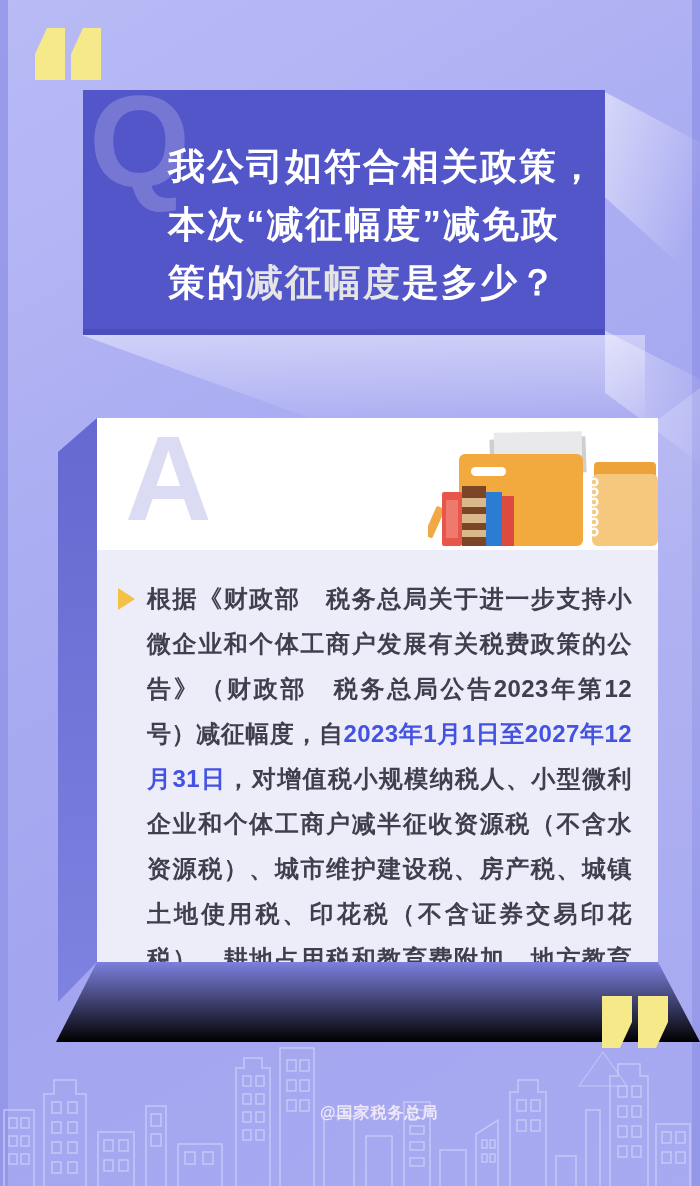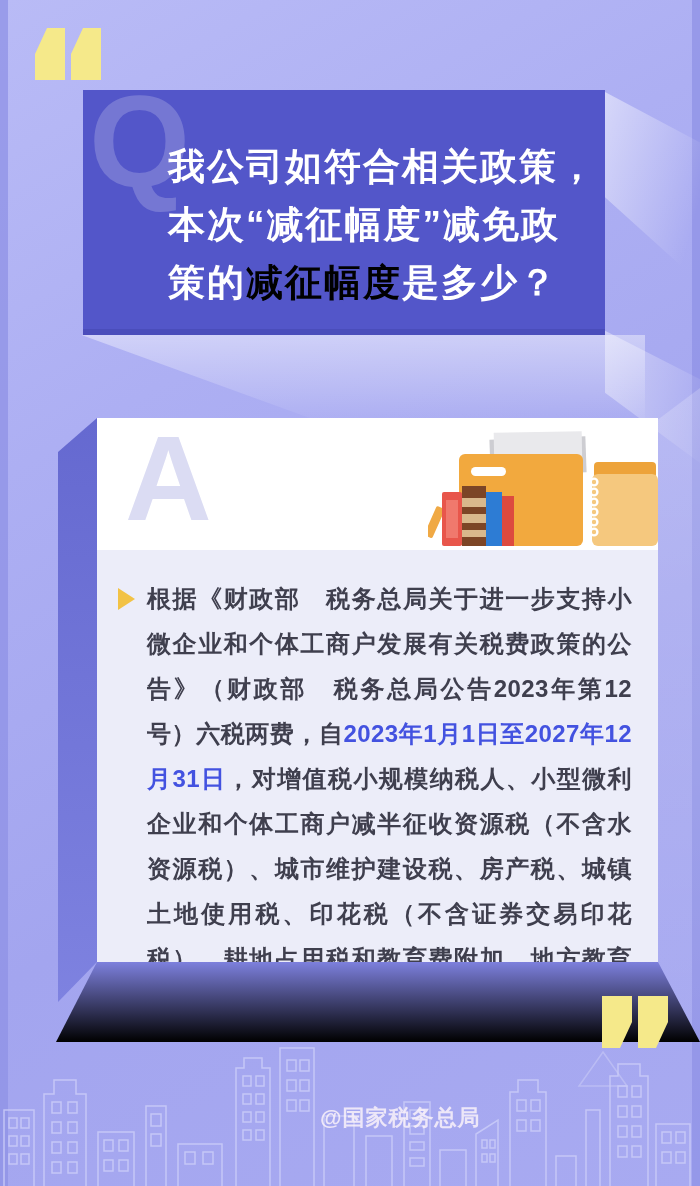--- a/index.html
+++ b/index.html
@@ -33,21 +33,21 @@
     background:#5356c9;border-bottom:6px solid #4a4dbb;box-sizing:border-box;overflow:hidden;
   }
   .q-letter{
     position:absolute;left:6px;top:-14px;font-size:130px;font-weight:700;
     color:rgba(255,255,255,.2);line-height:1;
   }
   .q-text{
     position:absolute;left:85px;top:48px;font-size:37px;font-weight:700;
     color:#ffffff;line-height:58px;letter-spacing:2px;white-space:nowrap;
   }
-  .q-hl{color:#000000;margin-top:9px;}
+  .q-hl{color:#e5e5e5;margin-top:9px;}
 
   
   .stage{position:absolute;left:0;top:0;}
 
   
   .a-card{
     position:absolute;left:97px;top:418px;width:561px;height:544px;
     background:#ffffff;overflow:hidden;
   }
   .a-letter{
@@ -70,21 +70,21 @@
   .date-blue{color:#4352e0;}
 
   
   .quote{position:absolute;}
   .quote-open{left:35px;top:28px;}
   .quote-close{left:602px;top:994px;}
 
   
   .skyline{position:absolute;left:0;bottom:0;opacity:.85;}
   .watermark{
-    position:absolute;left:320px;top:1103px;font-size:22px;font-weight:700;
+    position:absolute;left:320px;top:1103px;font-size:16px;font-weight:700;
     color:rgba(255,246,250,.8);letter-spacing:1px;white-space:nowrap;
   }
   .tri-outline{position:absolute;left:575px;top:1048px;opacity:.5;}
 </style>
 </head>
 <body>
 
 <div class="poster">
 
   <div class="edge-strip edge-left"></div>
@@ -155,21 +155,21 @@
         <rect x="34" y="68" width="24" height="9" fill="#d9b88c"></rect>
         <rect x="34" y="84" width="24" height="9" fill="#d9b88c"></rect>
         <rect x="34" y="100" width="24" height="7" fill="#d9b88c"></rect>
         <rect x="58" y="62" width="16" height="54" fill="#2d7cd4"></rect>
         <rect x="74" y="66" width="12" height="50" fill="#dd4a3f"></rect>
       </g>
     </svg>
 
     <div class="answer-body">
       <div class="bullet"></div>
-      <div class="answer-text"><span>根据《财政部　税务总局关于进一步支持小微企业和个体工商户发展有关税费政策的公告》（财政部　税务总局公告2023年第12号）六税两费，自</span><span class="date-blue">2023年1月1日至2027年12月31日</span><span>，对增值税小规模纳税人、小型微利企业和个体工商户减半征收资源税（不含水资源税）、城市维护建设税、房产税、城镇土地使用税、印花税（不含证券交易印花税）、耕地占用税和教育费附加、地方教育附加。</span></div>
+      <div class="answer-text"><span>根据《财政部　税务总局关于进一步支持小微企业和个体工商户发展有关税费政策的公告》（财政部　税务总局公告2023年第12号）减征幅度，自</span><span class="date-blue">2023年1月1日至2027年12月31日</span><span>，对增值税小规模纳税人、小型微利企业和个体工商户减半征收资源税（不含水资源税）、城市维护建设税、房产税、城镇土地使用税、印花税（不含证券交易印花税）、耕地占用税和教育费附加、地方教育附加。</span></div>
     </div>
   </div>
 
   <svg class="quote quote-close" width="66" height="54" viewBox="0 0 66 54">
     <g transform="rotate(180 33 27)">
       <path d="M12 0 H30 V52 H0 V26 L12 0 Z" fill="#f5e98a"></path>
       <path d="M48 0 H66 V52 H36 V26 L48 0 Z" fill="#f5e98a"></path>
     </g>
   </svg>
 

